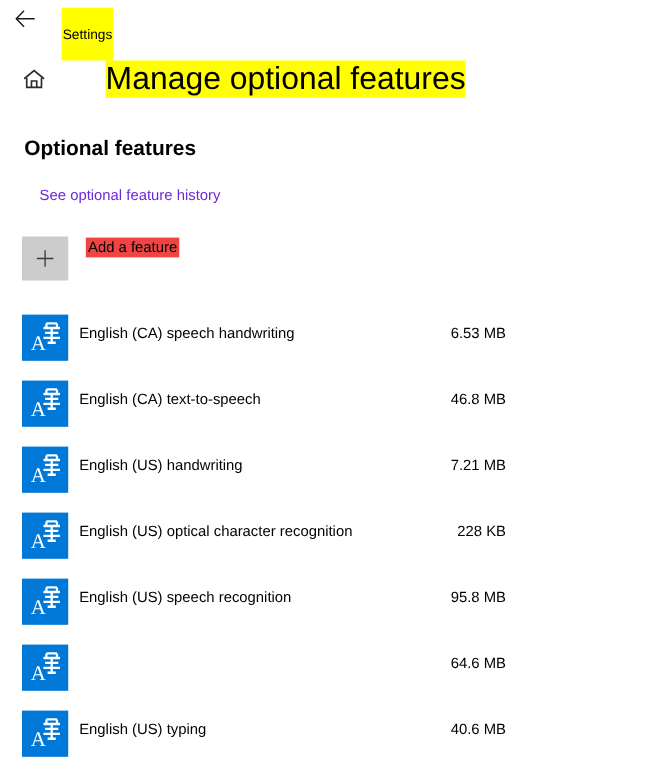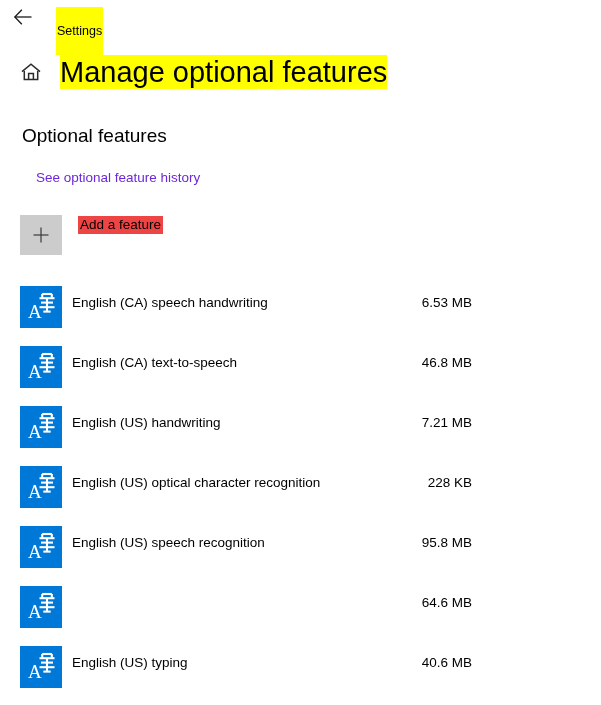--- a/index.html
+++ b/index.html
@@ -75,30 +75,31 @@
     top: 0;
     font-size: 29px;
     line-height: 40px;
     font-weight: 400;
     letter-spacing: 0px;
     white-space: nowrap;
   }
   .page-title .hl {
     background: #ffff00;
     padding: 1px 0;
+    margin-left: 36px;
   }
 
   
   .section-heading {
     position: absolute;
     left: 22px;
     top: 123px;
     font-size: 19px;
     line-height: 26px;
-    font-weight: 400;
+    font-weight: 700;
     white-space: nowrap;
   }
 
   
   .history-link {
     position: absolute;
     left: 36px;
     top: 169px;
     font-size: 13.5px;
     line-height: 18px;
@@ -175,21 +176,21 @@
     position: absolute;
     left: 72px;
     top: 12px;
     font-size: 13.5px;
     line-height: 20px;
     white-space: nowrap;
     color: #000000;
   }
   .feature-size {
     position: absolute;
-    left: 340px;
+    left: 328px;
     width: 132px;
     top: 12px;
     text-align: right;
     font-size: 13.5px;
     line-height: 20px;
     white-space: nowrap;
     color: #000000;
   }
 </style>
 </head>

